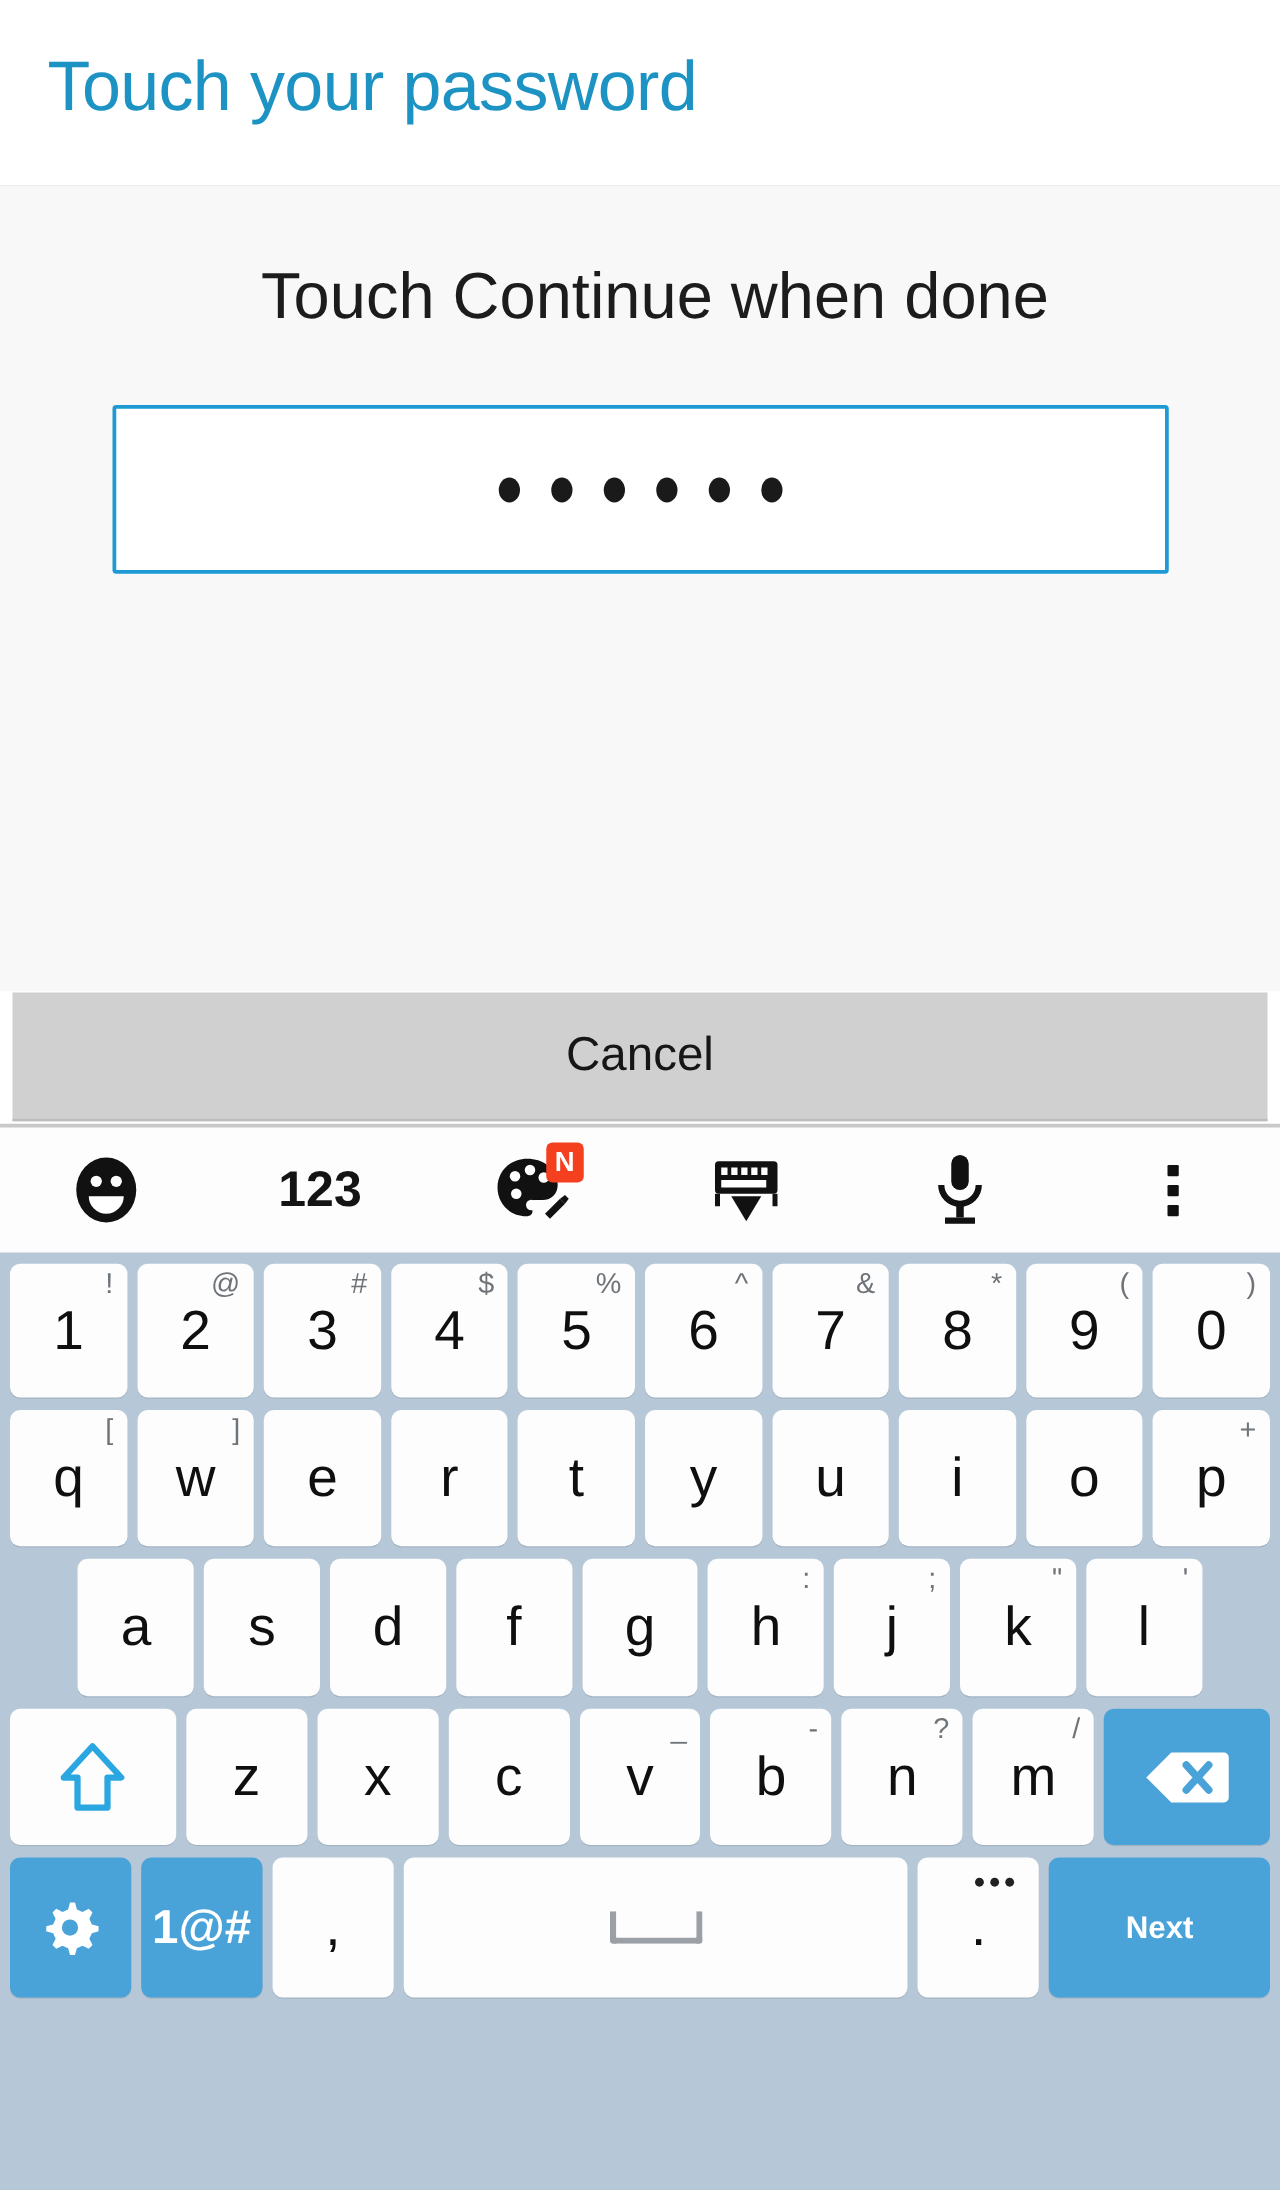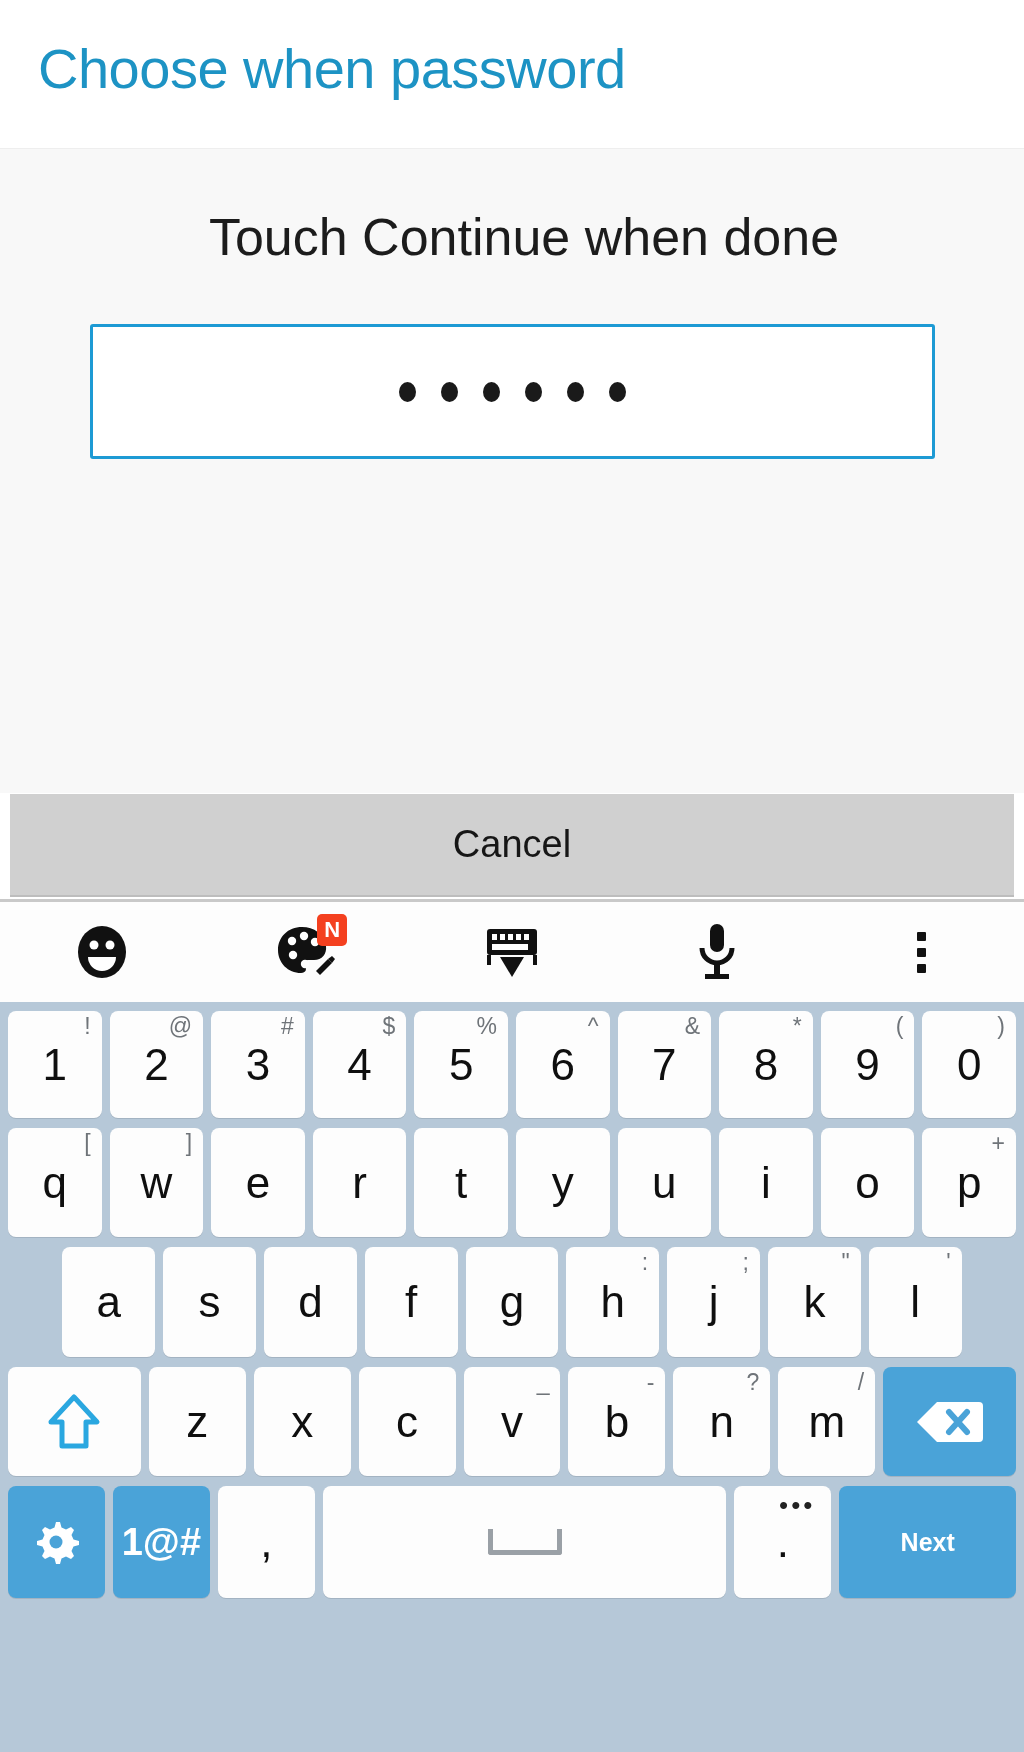--- a/index.html
+++ b/index.html
@@ -127,21 +127,21 @@
   .sym-label { font-size: 38px; font-weight: bold; color: #ffffff; }
   .space-glyph { width: 74px; height: 26px; border: 5px solid #9aa0a6; border-top: none; border-radius: 0 0 3px 3px;}
   .period-sup { position: absolute; top: 6px; right: 16px; letter-spacing: 3px; font-size: 26px; color:#222; line-height:1;}
 </style>
 </head>
 <body>
 
 <div id="screen">
 
   <div class="header">
-    <div class="header-title">Choose when password</div>
+    <div class="header-title">Touch your password</div>
   </div>
 
   <div class="content">
     <div class="prompt">Touch Continue when done</div>
     <div class="password-field">
       <div class="dots" id="password-dots">
           <span class="dot"></span>
           <span class="dot"></span>
           <span class="dot"></span>
           <span class="dot"></span>
@@ -159,20 +159,23 @@
 
     <div class="tb-item">
       <svg width="56" height="56" viewBox="0 0 56 56">
         <ellipse cx="28" cy="28" rx="24" ry="26" fill="#111"></ellipse>
         <circle cx="20" cy="21" r="4.5" fill="#fff"></circle>
         <circle cx="36" cy="21" r="4.5" fill="#fff"></circle>
         <path d="M14 33 H42 A14 14 0 0 1 14 33 Z" fill="#fff"></path>
       </svg>
     </div>
 
+    <div class="tb-item">
+      <span class="tb-123">123</span>
+    </div>
 
     <div class="tb-item">
       <svg width="62" height="58" viewBox="0 0 62 58">
         <path d="M26 4 C12 4 2 14 2 27 C2 40 12 50 25 50 C30 50 31 46 29 43 C27 40 28 37 32 37 L38 37 C46 37 51 31 50 23 C48 11 38 4 26 4 Z" fill="#111"></path>
         <circle cx="16" cy="18" r="4.2" fill="#fff"></circle>
         <circle cx="28" cy="13" r="4.2" fill="#fff"></circle>
         <circle cx="39" cy="19" r="4.2" fill="#fff"></circle>
         <circle cx="17" cy="32" r="4.2" fill="#fff"></circle>
         <circle cx="29" cy="41" r="4.2" fill="#fff"></circle>
         <path d="M44 52 L40 48 L52 36 L56 40 Z" fill="#111"></path>

